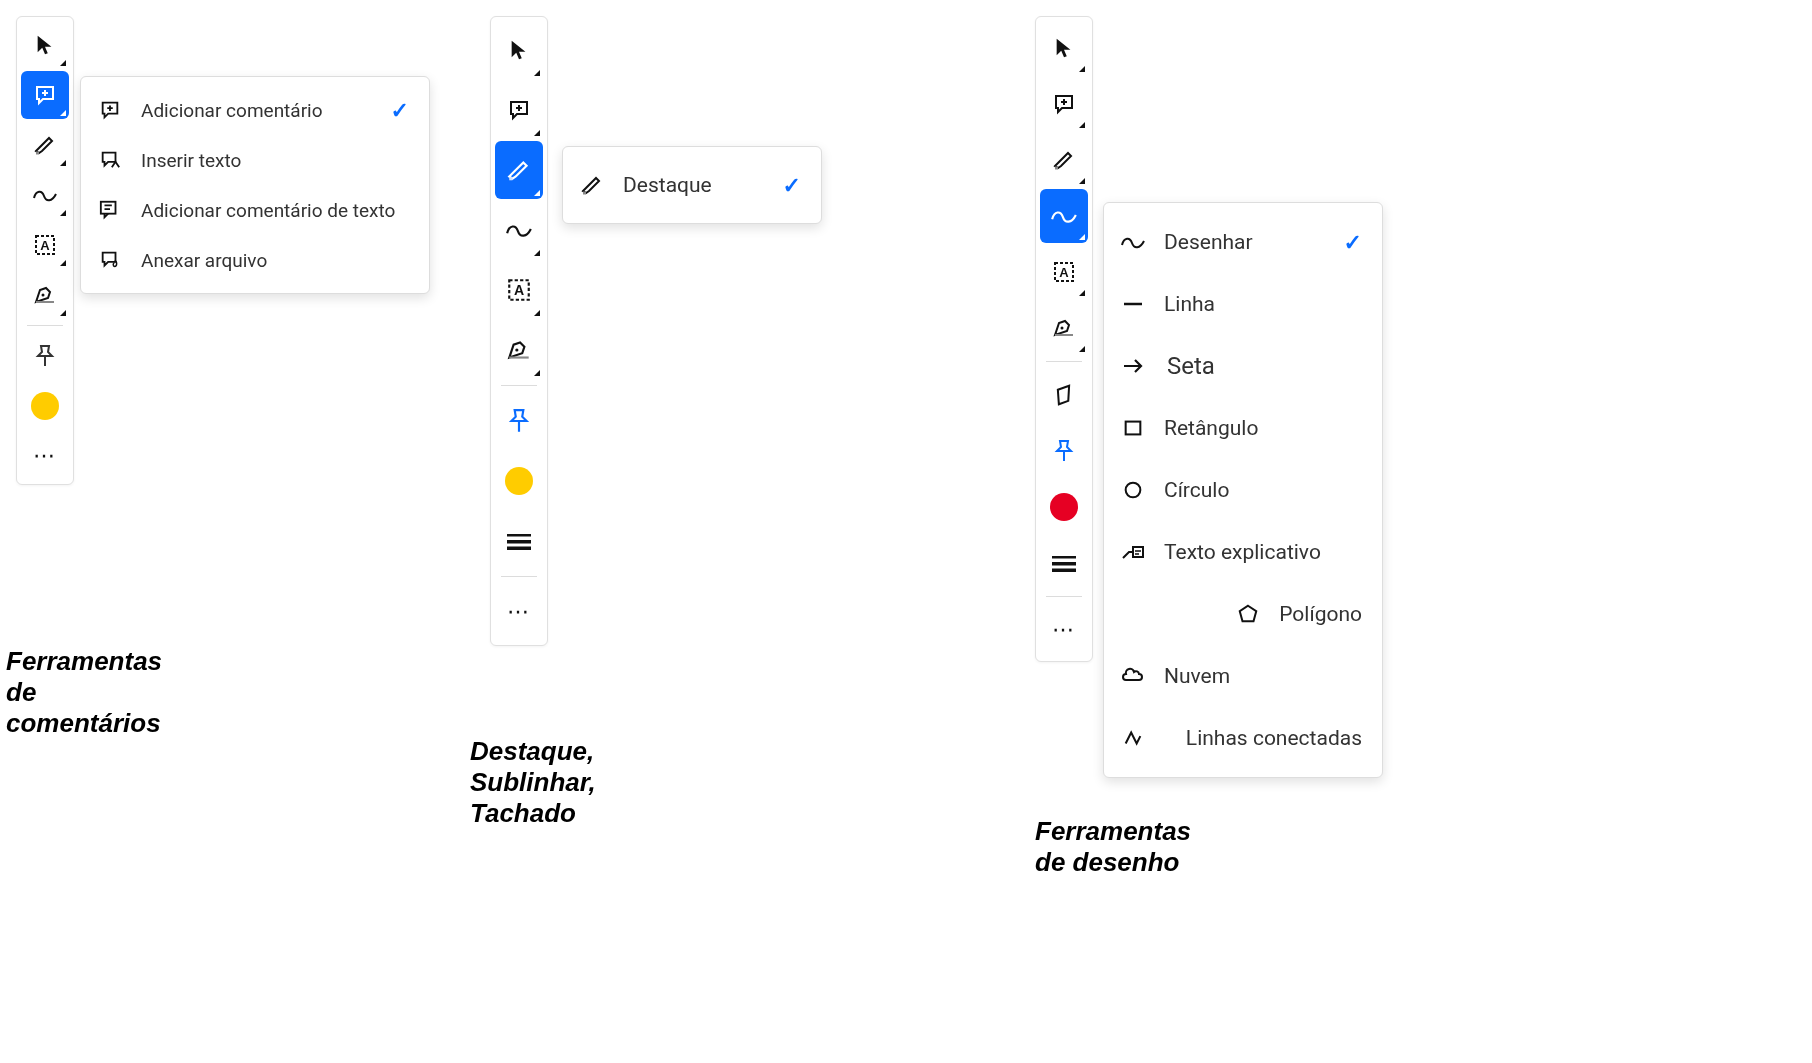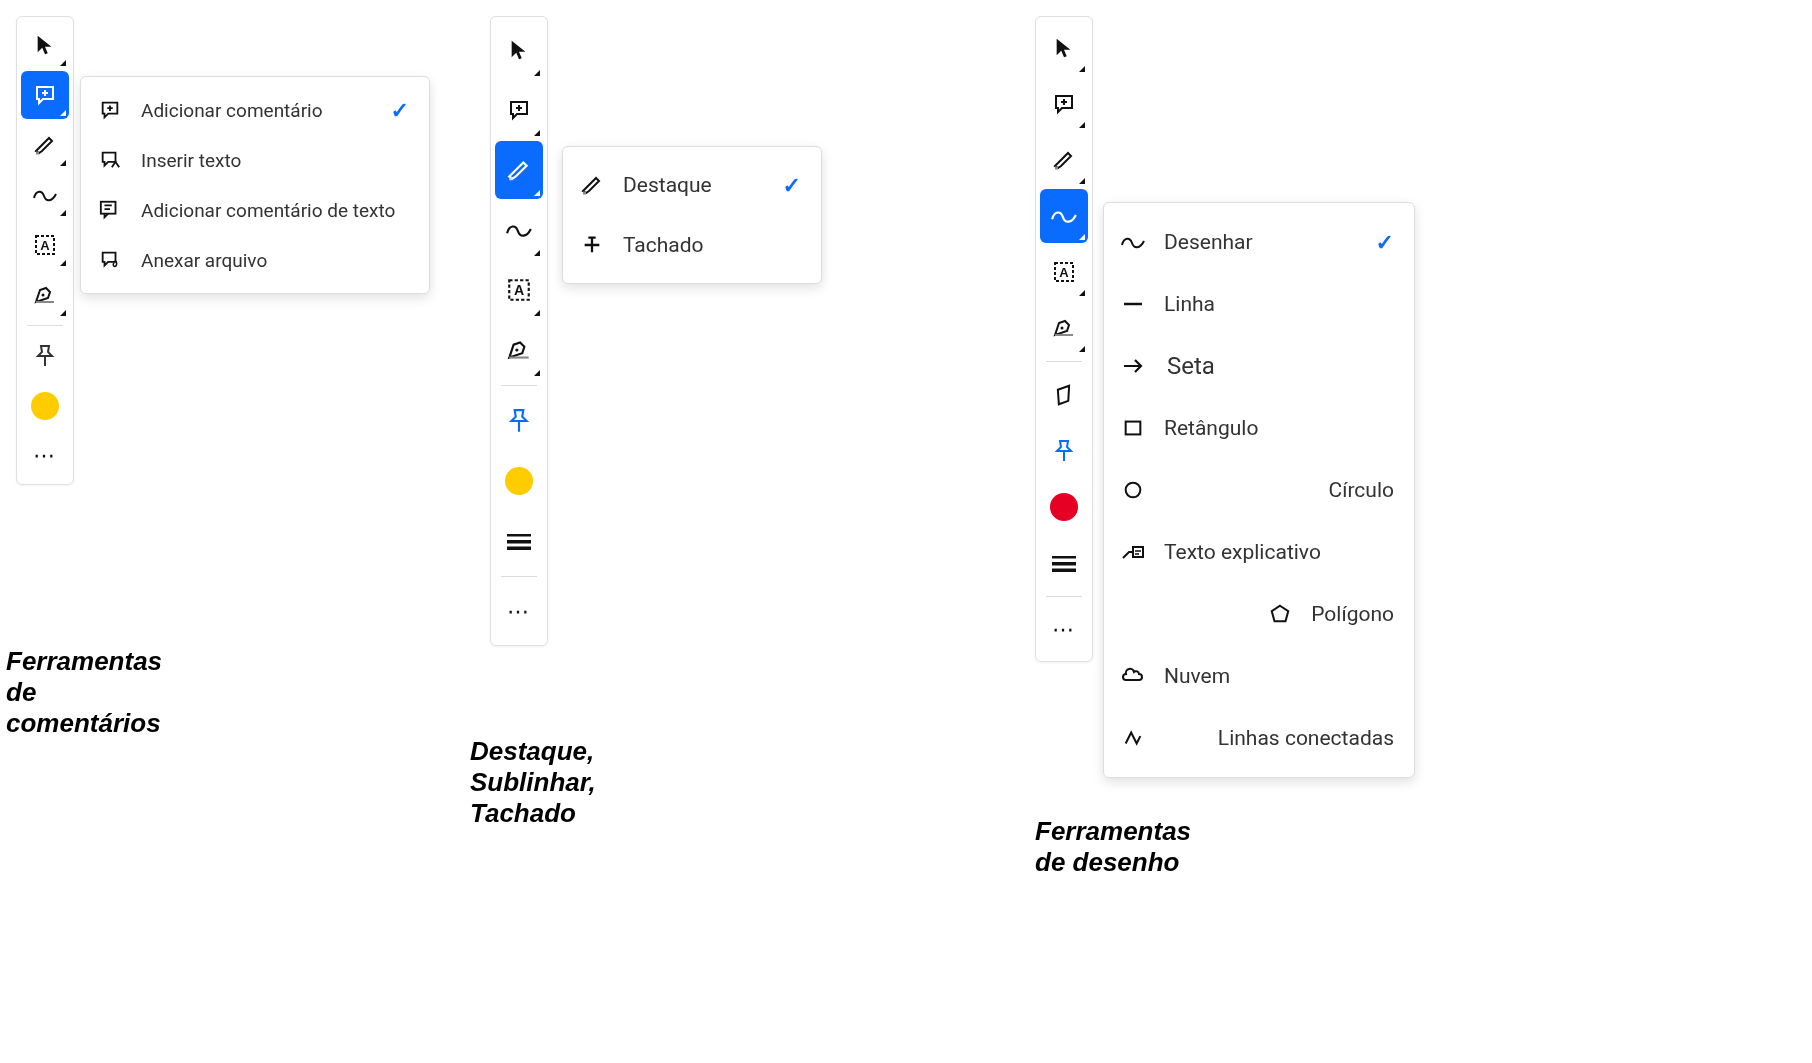--- a/index.html
+++ b/index.html
@@ -278,28 +278,20 @@
     <div class="flyout-item" style="height:60px;font-size:21px;">
       <span class="fi-icon">
           <svg width="24" height="24" viewBox="0 0 24 24">
             <path d="M3 18 L6 15 L16 5 L19 8 L9 18 L6 20 Z" fill="none" stroke="currentColor" stroke-width="2"></path>
             <path d="M6 20 L3 20" stroke="#888" stroke-width="3"></path>
           </svg>
         </span>
       <span>Destaque</span>
       <span class="check">✓</span>
     </div>
-    <div class="flyout-item" style="height:60px;font-size:21px;">
-      <span class="fi-icon">
-          <svg width="22" height="22" viewBox="0 0 24 24">
-            <path d="M8 4 H16 M12 4 V20 M4 12 H20" stroke="currentColor" stroke-width="2.5" fill="none"></path>
-          </svg>
-        </span>
-      <span>Tachado</span>
-    </div>
   </div>
 
   <div class="caption" style="position:absolute; left:-20px; top:720px;">Destaque, Sublinhar, Tachado</div>
 </div>
 
 <div class="group" style="left:1035px; top:16px;">
   <div class="toolbar">
     <div class="tool" style="height:54px;">
       <svg width="22" height="22" viewBox="0 0 24 24">
           <path d="M4 2 L4 20 L9 15 L12 22 L15 21 L12 14 L19 14 Z" fill="currentColor"></path>
@@ -361,21 +353,21 @@
           <rect x="1" y="8" width="24" height="3.5" fill="currentColor"></rect>
           <rect x="1" y="14.5" width="24" height="4.5" fill="currentColor"></rect>
         </svg>
     </div>
     <div class="separator"></div>
     <div class="tool" style="height:54px;">
       <span class="ellipsis">⋯</span>
     </div>
   </div>
 
-  <div class="flyout" style="left:68px; top:186px; width:312px;">
+  <div class="flyout" style="left:68px; top:186px; width:280px;">
     <div class="flyout-item" style="height:62px;font-size:21px;">
       <span class="fi-icon">
           <svg width="26" height="18" viewBox="0 0 26 18">
             <path d="M2 12 C 4 4, 10 4, 12 10 C 14 16, 20 16, 24 8" fill="none" stroke="currentColor" stroke-width="2"></path>
           </svg>
         </span>
       <span>Desenhar</span>
       <span class="check">✓</span>
     </div>
     <div class="flyout-item" style="height:62px;font-size:21px;">
@@ -395,21 +387,21 @@
       <span>Seta</span>
     </div>
     <div class="flyout-item" style="height:62px;font-size:21px;">
       <span class="fi-icon">
           <svg width="22" height="22" viewBox="0 0 24 24">
             <rect x="4" y="5" width="16" height="14" fill="none" stroke="currentColor" stroke-width="2.2"></rect>
           </svg>
         </span>
       <span>Retângulo</span>
     </div>
-    <div class="flyout-item" style="height:62px;font-size:21px;justify-content:space-between;">
+    <div class="flyout-item" style="height:62px;font-size:21px;">
       <span class="fi-icon">
           <svg width="22" height="22" viewBox="0 0 24 24">
             <circle cx="12" cy="12" r="8" fill="none" stroke="currentColor" stroke-width="2.2"></circle>
           </svg>
         </span>
       <span>Círculo</span>
     </div>
     <div class="flyout-item" style="height:62px;font-size:21px;">
       <span class="fi-icon">
           <svg width="24" height="20" viewBox="0 0 24 20">

